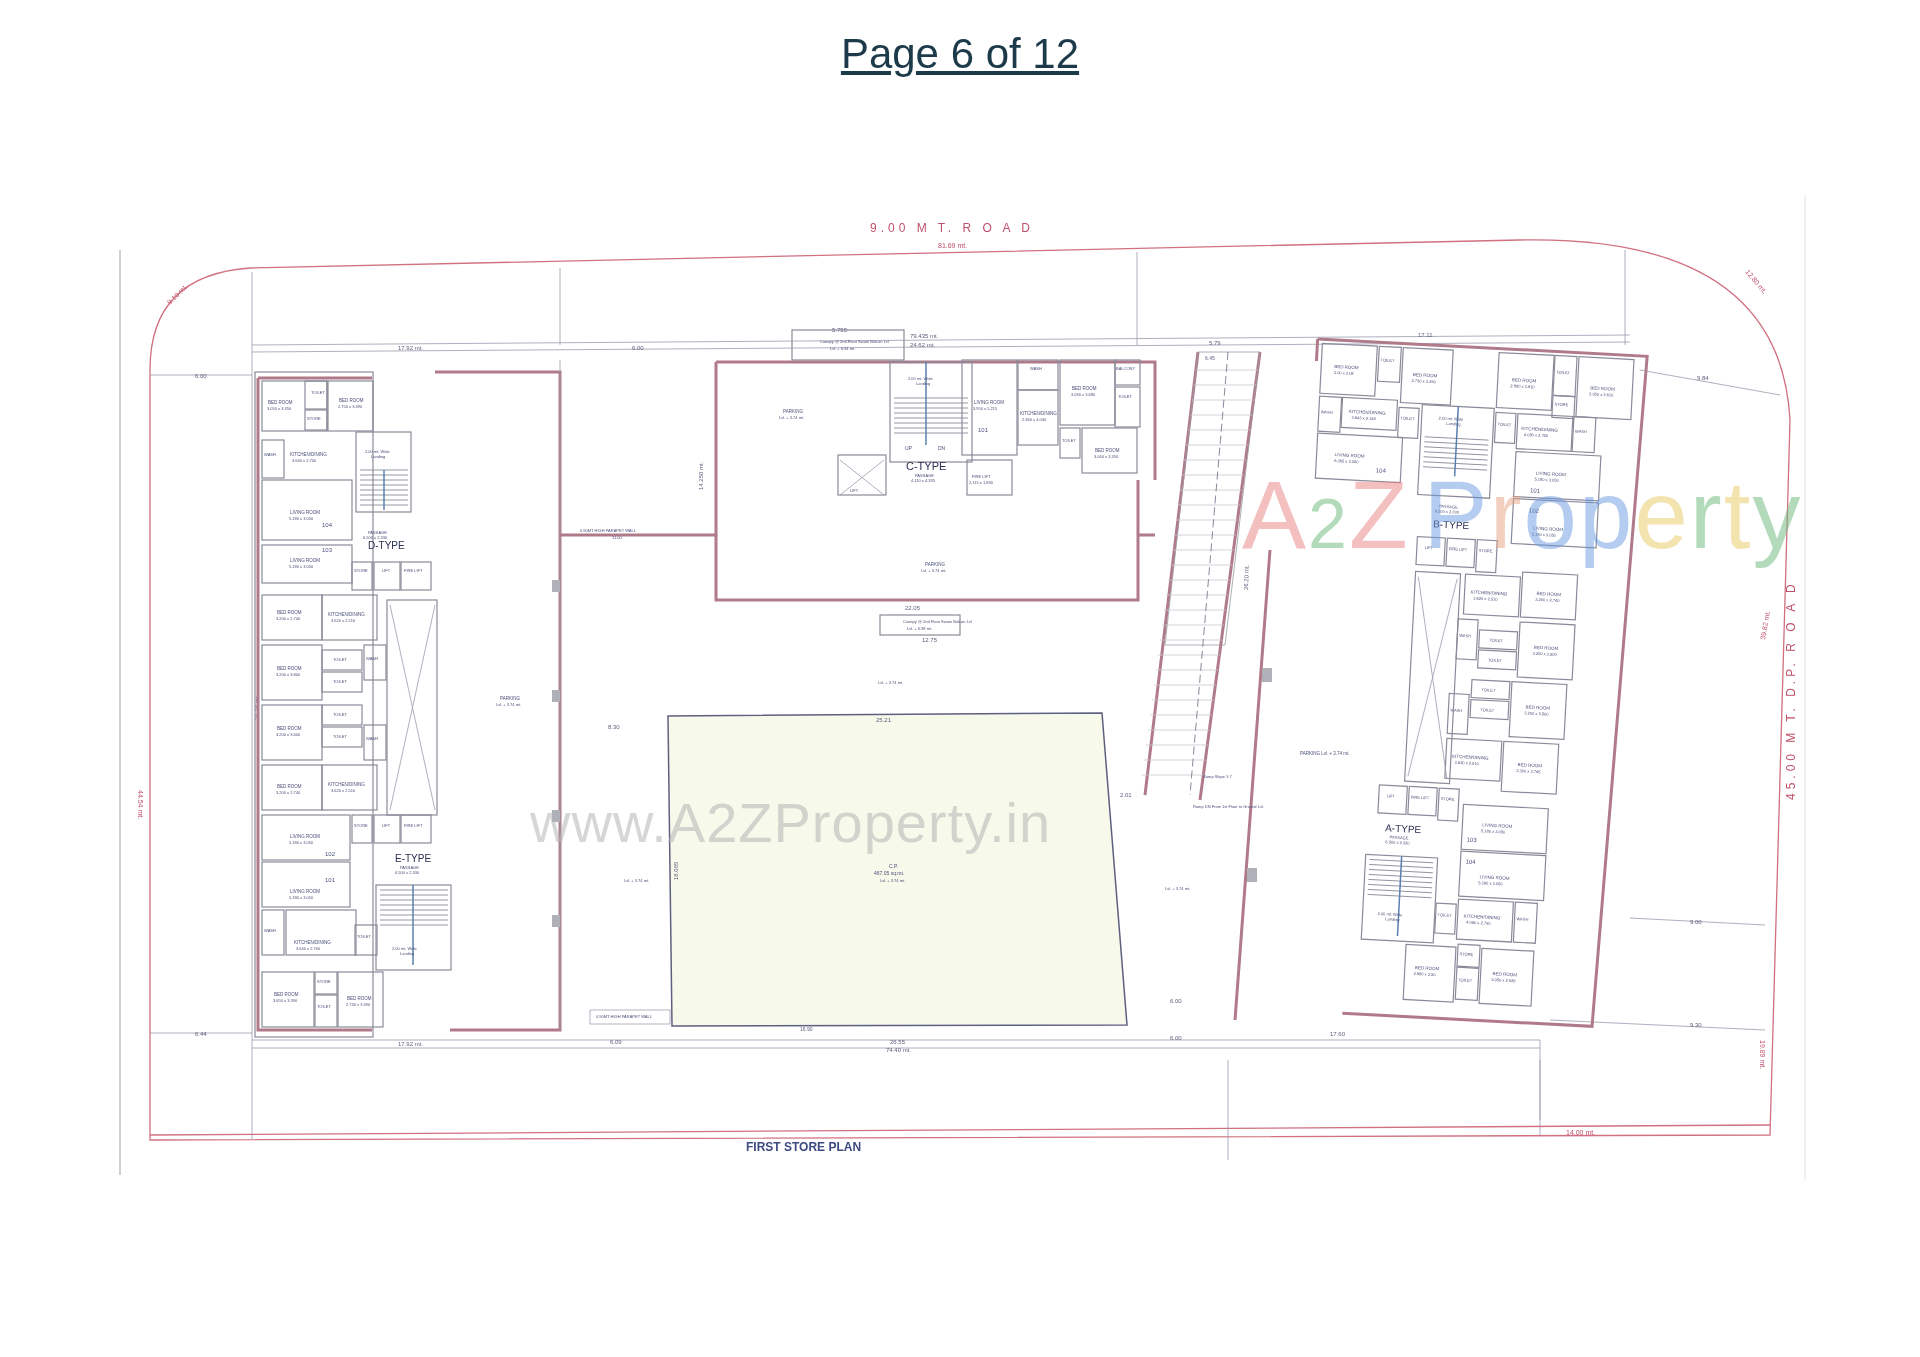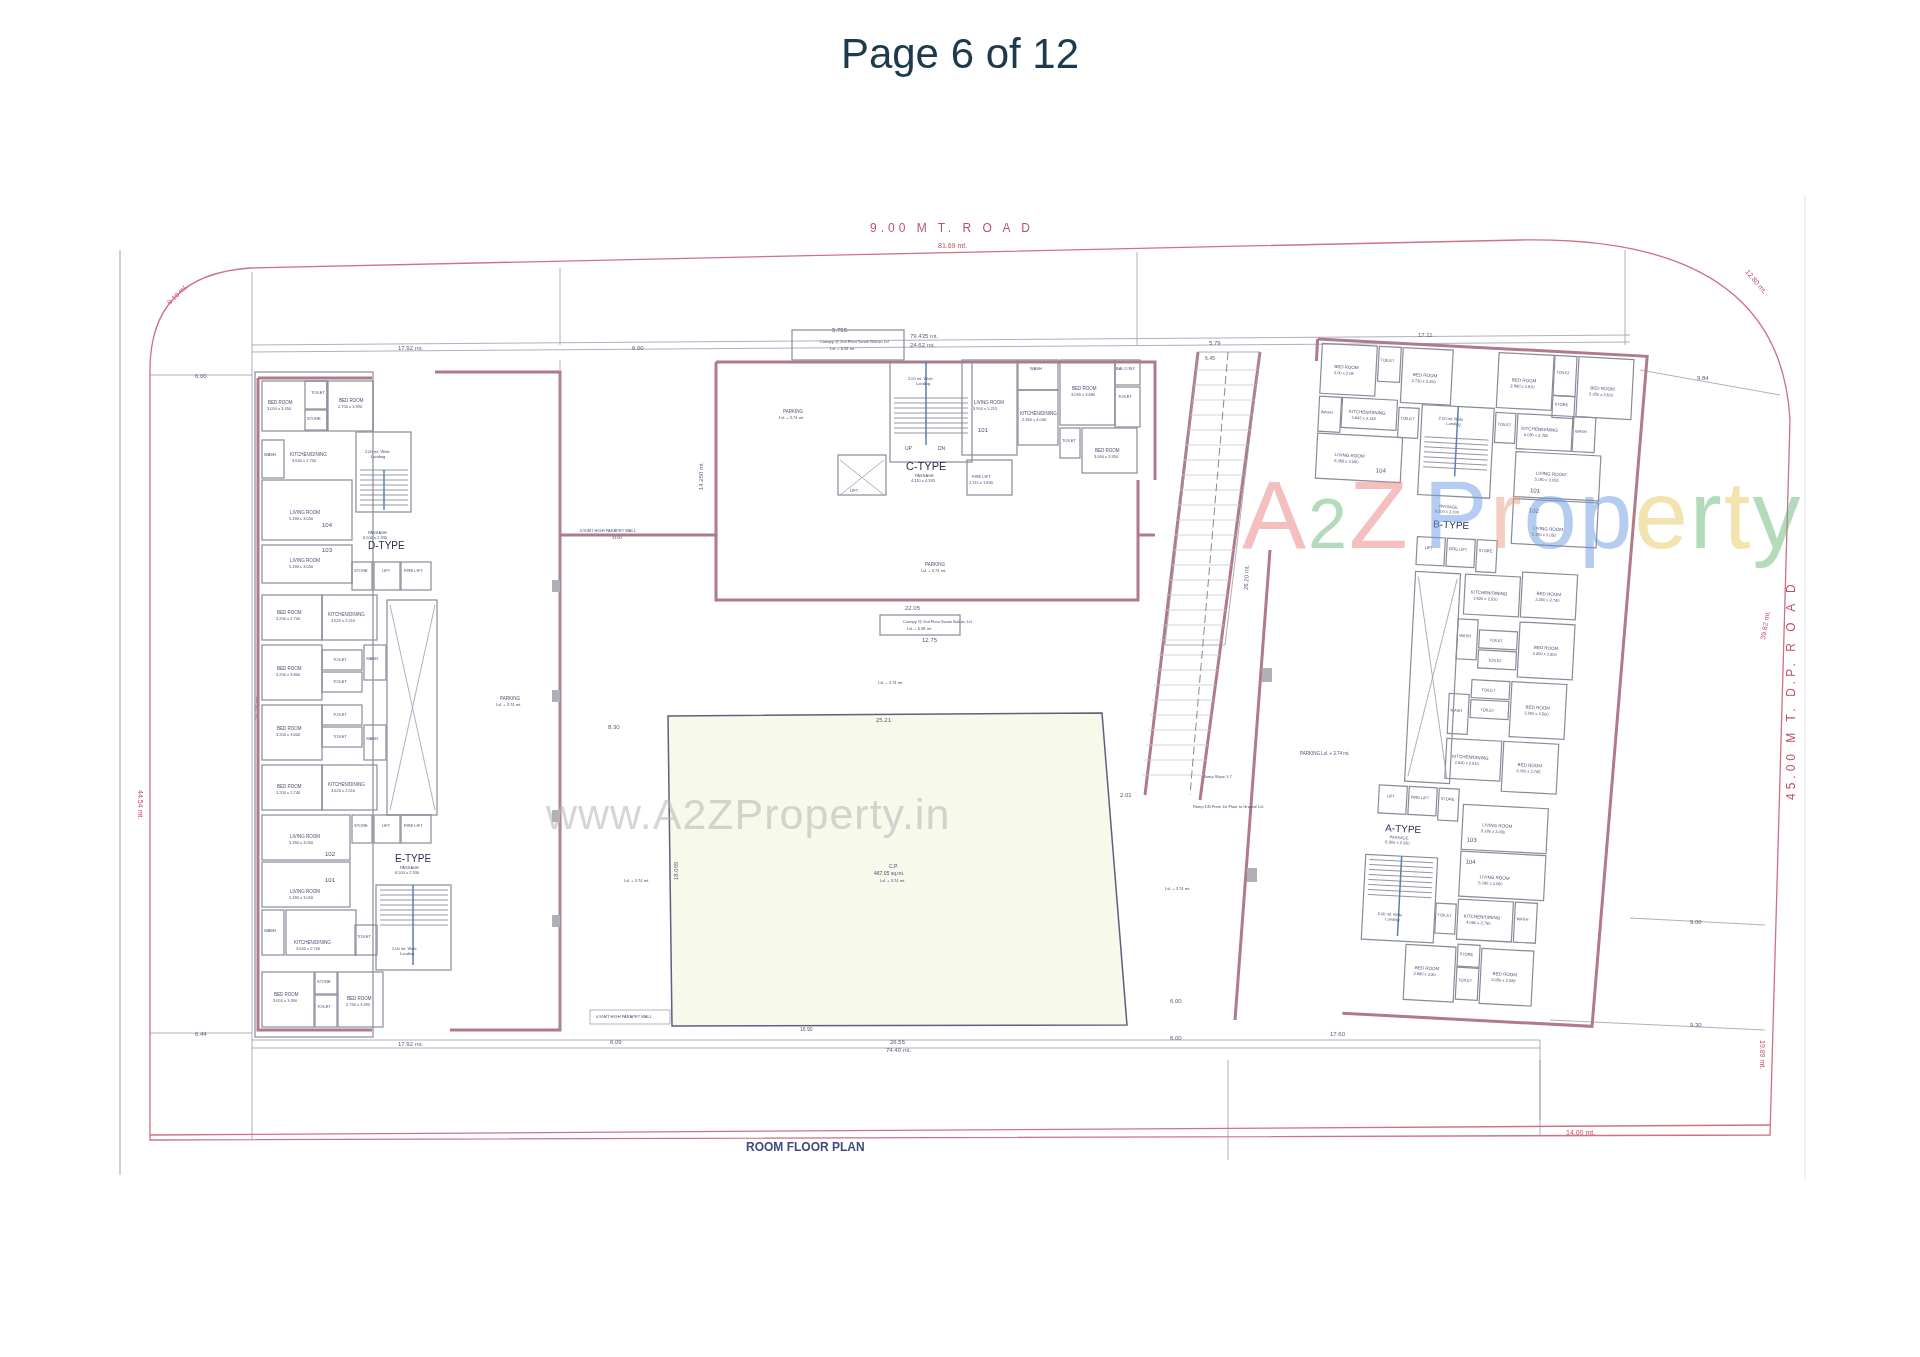--- a/index.html
+++ b/index.html
@@ -1,30 +1,30 @@
 <!DOCTYPE html>
 <html><head>
 <meta charset="utf-8">
 <style>
   html, body { margin:0; padding:0; background:#ffffff; }
   body { width:1920px; height:1357px; position:relative; overflow:hidden; font-family:"Liberation Sans", sans-serif; }
-  .page-header { position:absolute; left:0; top:30px; width:1920px; text-align:center; font-size:42px; color:#1c3a4a; font-family:"Liberation Sans", sans-serif; }
+  .page-header { position:absolute; left:0; top:30px; width:1920px; text-align:center; font-size:42px; color:#1c3a4a; font-family:"Liberation Sans", sans-serif;text-decoration:underline; }
   .plan-svg { position:absolute; left:0; top:0; }
   .t { font-family:"Liberation Sans", sans-serif; fill:#4a4f7a; }
   .road { font-family:"Liberation Sans", sans-serif; fill:#c0506a; letter-spacing:4px; }
   .dimred { font-family:"Liberation Sans", sans-serif; fill:#c0506a; }
   .dim { font-family:"Liberation Sans", sans-serif; fill:#606080; }
   .typelbl { font-family:"Liberation Sans", sans-serif; fill:#2a2e50; font-weight:normal; }
   .wall { fill:none; stroke:#b07a8a; stroke-width:3; }
   .wallin { fill:none; stroke:#8a8a9a; stroke-width:1.2; }
   .thin { fill:none; stroke:#9a9aae; stroke-width:0.8; }
   .redline { fill:none; stroke:#d07080; stroke-width:1.3; }
   .stair { stroke:#8a8a9a; stroke-width:0.9; }
   .blueline { stroke:#5a80b0; stroke-width:1.5; }
-  .wm-text { position:absolute; left:546px; top:790px; font-size:43px; color:rgba(180,180,180,0.55); font-family:"Liberation Sans", sans-serif; letter-spacing:1px; }
+  .wm-text { position:absolute; left:530px; top:790px; font-size:56px; color:rgba(180,180,180,0.55); font-family:"Liberation Sans", sans-serif; letter-spacing:1px; }
   .logo-wm { position:absolute; left:1230px; top:460px; font-size:96px; font-family:"Liberation Sans", sans-serif; font-weight:normal; opacity:0.5; letter-spacing:2px;margin-left:12px; }
   .logo-wm span { display:inline-block; }
   .plan-title { position:absolute; left:746px; top:1140px; font-size:12px; font-weight:bold; color:#3e4a80; font-family:"Liberation Sans", sans-serif; }
 </style>
 </head>
 <body>
 
 <div class="page-header">Page 6 of 12</div>
 
 <svg class="plan-svg" width="1920" height="1357" viewBox="0 0 1920 1357">
@@ -548,13 +548,13 @@
   <line x1="150" y1="1135" x2="1770" y2="1125" class="redline"></line>
   <line x1="1228" y1="1060" x2="1228" y2="1160" class="thin"></line>
   <line x1="1540" y1="1060" x2="1540" y2="1120" class="thin"></line>
 </svg>
 
 <div class="wm-text">www.A2ZProperty.in</div>
 <div class="logo-wm">
   <span style="color:#e88080">A</span><span style="color:#6ab87a;font-size:70px">2</span><span style="color:#e88080">Z</span><span style="width:14px"></span><span style="color:#6a9ae0">P</span><span style="color:#e8a080">r</span><span style="color:#6a9ae0">o</span><span style="color:#6a9ae0">p</span><span style="color:#e8c860">e</span><span style="color:#6ab87a">r</span><span style="color:#e8c860">t</span><span style="color:#6ab87a">y</span>
 </div>
 
-<div class="plan-title">ROOM FLOOR PLAN</div>
+<div class="plan-title">FIRST STORE PLAN</div>
 
 </body></html>

